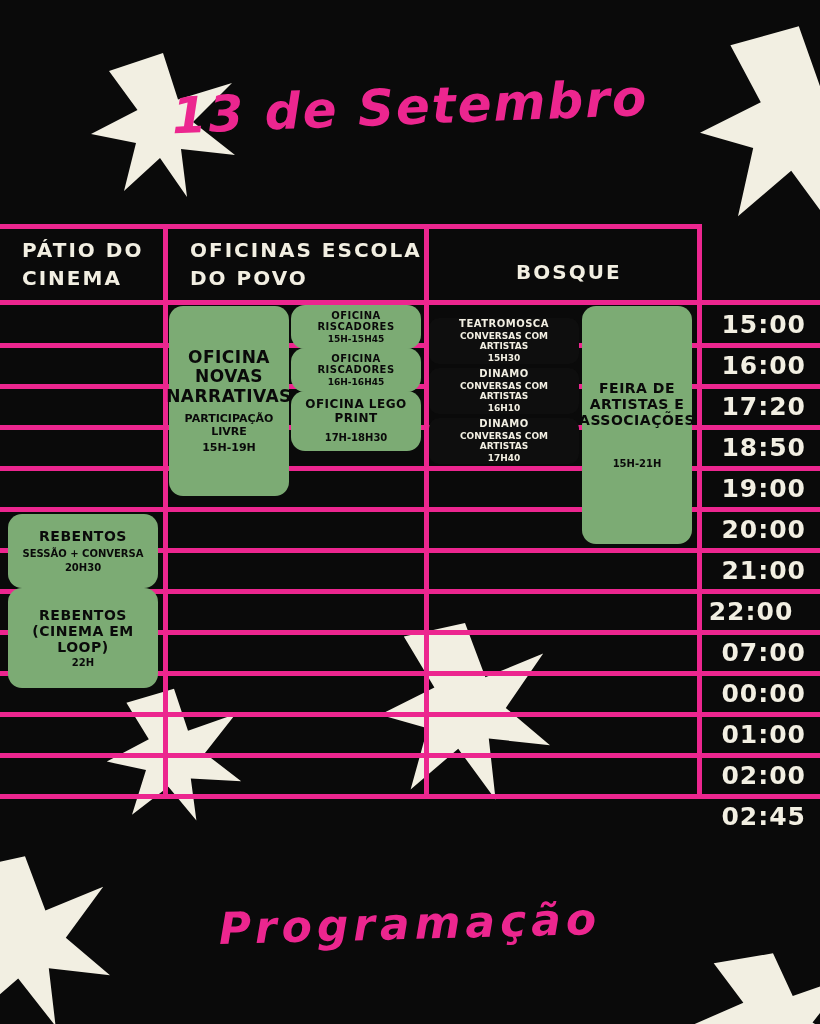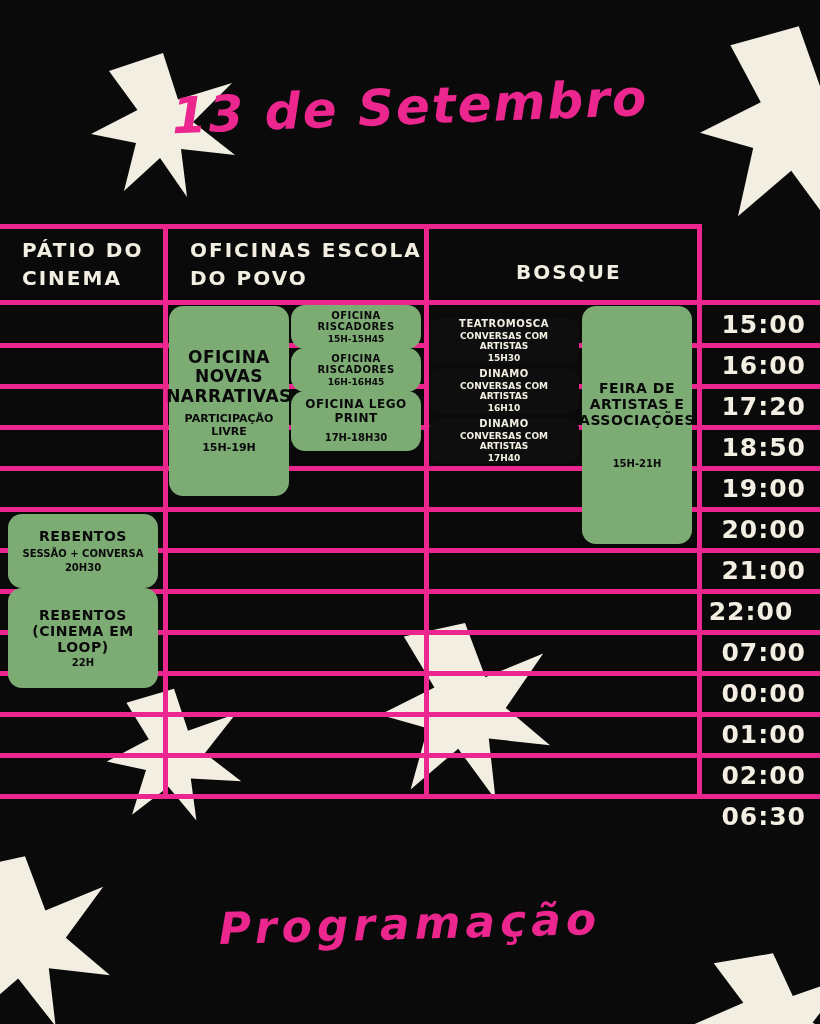--- a/index.html
+++ b/index.html
@@ -223,21 +223,21 @@
   <div class="time-label" style="top:392px;">17:20</div>
   <div class="time-label" style="top:433px;">18:50</div>
   <div class="time-label" style="top:474px;">19:00</div>
   <div class="time-label" style="top:515px;">20:00</div>
   <div class="time-label" style="top:556px;">21:00</div>
   <div class="time-label" style="top:597px;text-align:center;">22:00</div>
   <div class="time-label" style="top:638px;">07:00</div>
   <div class="time-label" style="top:679px;">00:00</div>
   <div class="time-label" style="top:720px;">01:00</div>
   <div class="time-label" style="top:761px;">02:00</div>
-  <div class="time-label" style="top:802px;">06:30</div>
+  <div class="time-label" style="top:802px;">02:45</div>
 
   <div class="event sz-lg" style="left:169px; top:306px; width:120px; height:190px;">
     <div class="ev-title">OFICINA NOVAS NARRATIVAS</div>
     <div class="ev-sub">PARTICIPAÇÃO LIVRE</div>
     <div class="ev-time">15H-19H</div>
   </div>
 
   <div class="event sz-xs" style="left:291px; top:305px; width:130px; height:44px;">
     <div class="ev-title">OFICINA RISCADORES</div>
     <div class="ev-time">15H-15H45</div>

